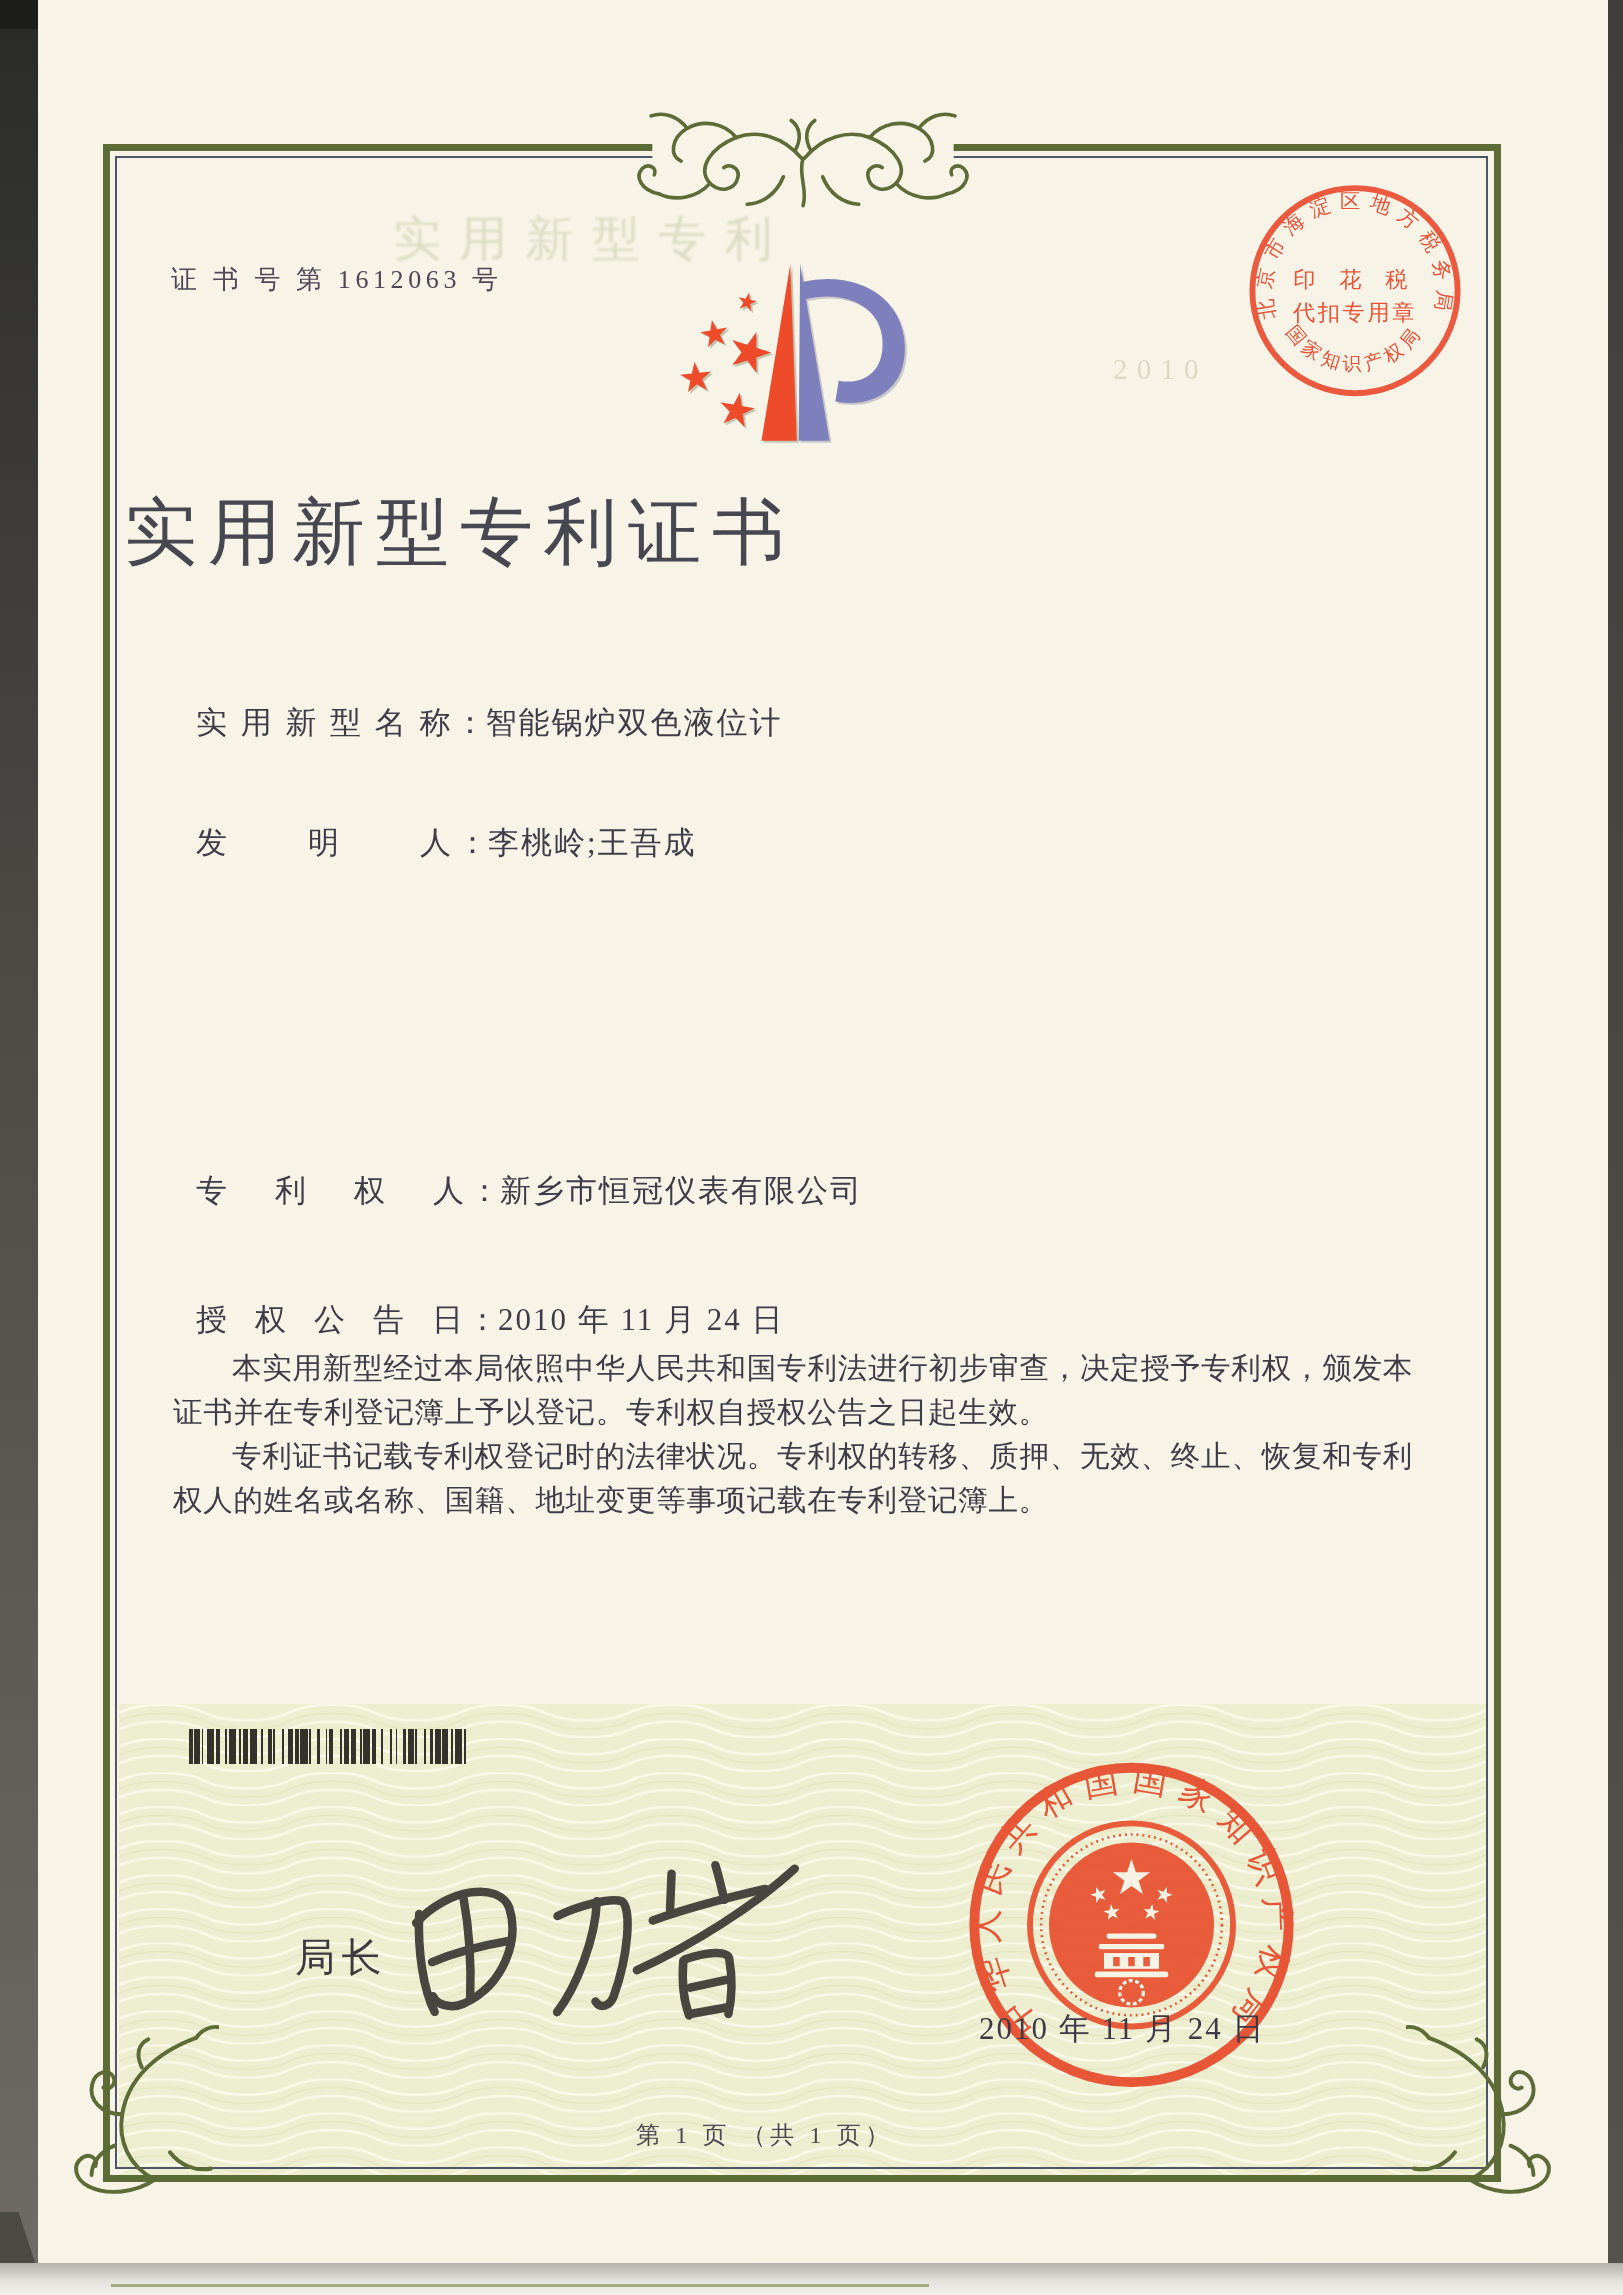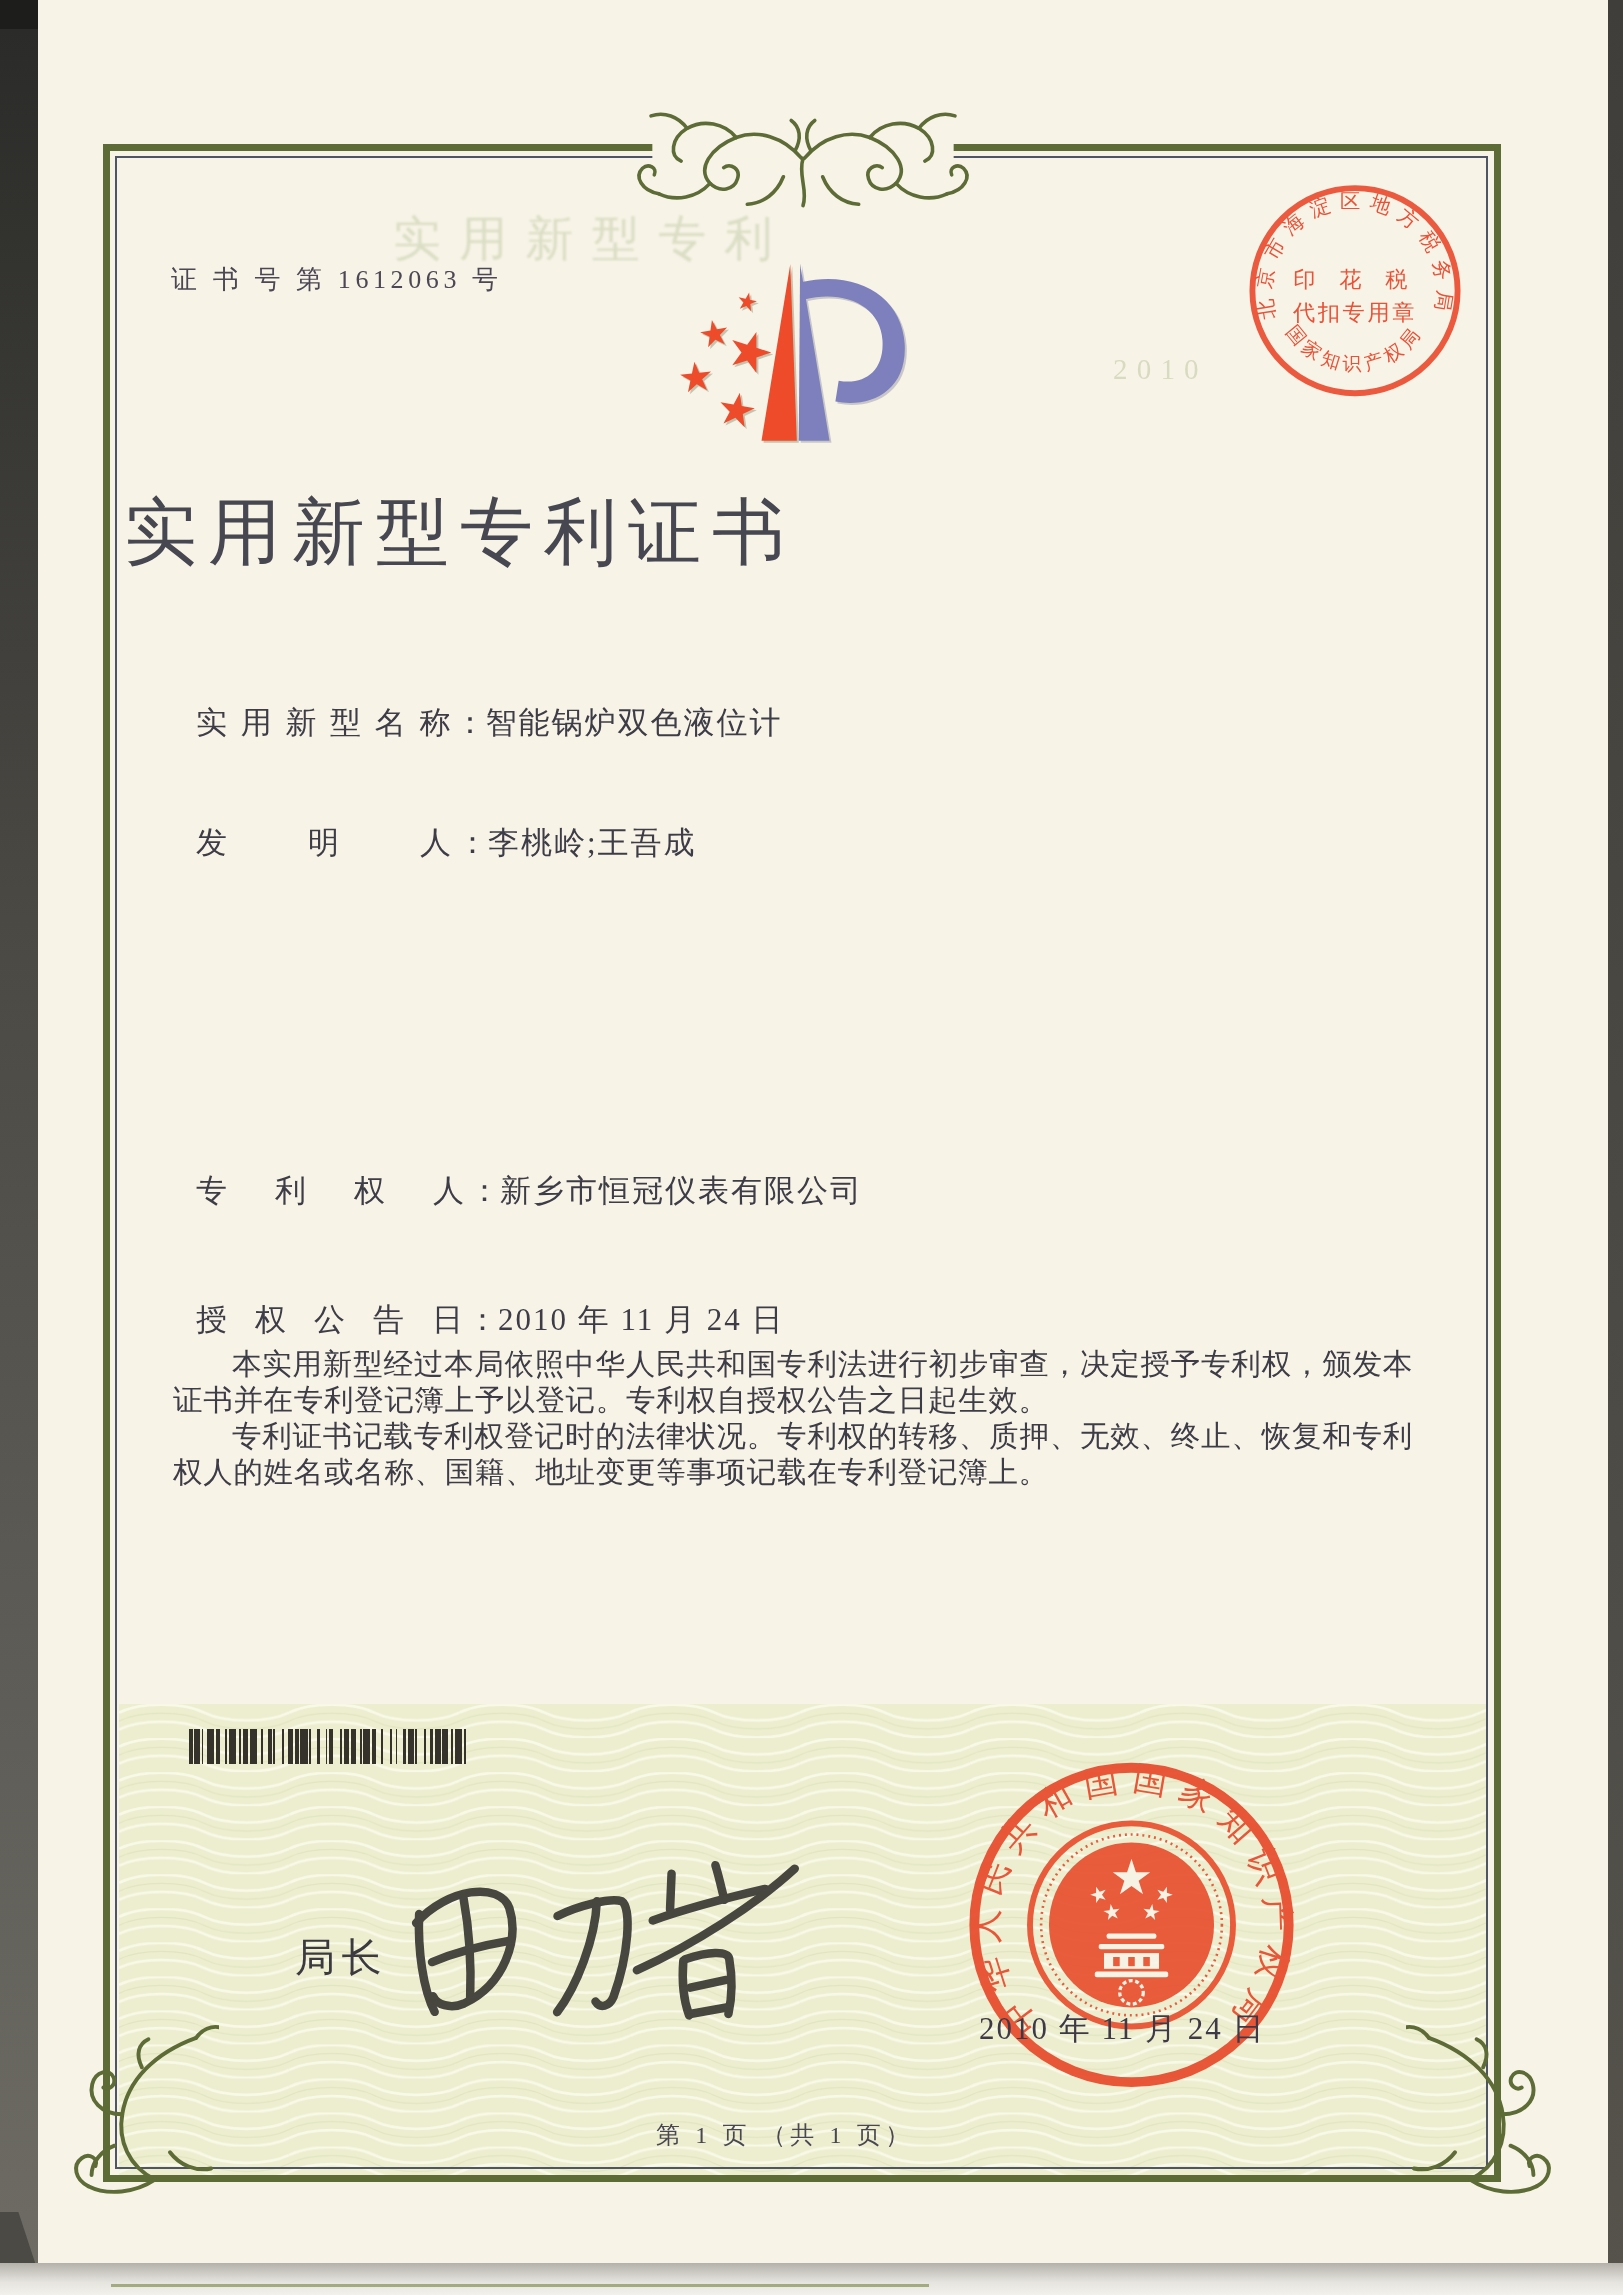--- a/index.html
+++ b/index.html
@@ -22,29 +22,29 @@
   
   .cert-no{left:171px;top:262px;font-size:26px;letter-spacing:4.6px;color:#4c4655;}
   .title{left:124px;top:484px;width:1356px;font-size:73px;letter-spacing:11px;color:#474751;font-weight:500;}
   .field{left:196px;width:1244px;font-size:31px;color:#3d3c47;white-space:nowrap;}
   .f1{top:702px}.f2{top:822px}.f3{top:939px}.f4{top:1072px}.f5{top:1170px}.f6{top:1299px}
   .ls21{letter-spacing:13.7px;margin-right:-9.8px}
   .ls43{letter-spacing:28px;margin-right:-24px}
   .ls73{letter-spacing:48px;margin-right:-43px}
   .ls123{letter-spacing:81px;margin-right:-75px}
   .f-value{letter-spacing:2px;}
-  .body-text{left:173px;top:1346px;width:1240px;font-size:29.5px;line-height:36px;text-align:justify;color:#3d3c47;}
+  .body-text{left:173px;top:1346px;width:1240px;font-size:29.5px;line-height:44px;text-align:justify;color:#3d3c47;}
   .body-text p{margin:0;text-indent:2em;letter-spacing:0.7px;}
   .barcode{left:189px;top:1729px;width:281px;height:35px;font-size:0;}
   .barcode span{display:inline-block;height:35px;vertical-align:top;}
   .sig-label{left:295px;top:1930px;font-size:40px;letter-spacing:6.5px;color:#3c3a40;}
   .sig-svg{left:386px;top:1833px;}
   .seal-svg{left:935px;top:1733px;}
   .seal-date{left:979px;top:2008px;font-size:31px;letter-spacing:2px;color:#3e3947;z-index:6;}
-  .footer{left:0;width:1530px;top:2119px;text-align:center;font-size:24px;letter-spacing:4.6px;color:#4a4752;margin-left:20px;}
+  .footer{left:0;width:1530px;top:2119px;text-align:center;font-size:24px;letter-spacing:4.6px;color:#4a4752;}
   
   .ghost-title{left:393px;top:207px;font-size:48px;letter-spacing:18.3px;color:rgba(125,142,75,.22);filter:blur(1px);}
   .ghost-date{left:1113px;top:353px;font-size:29px;letter-spacing:9.2px;color:rgba(125,142,75,.25);filter:blur(0.7px);}
   .z1{z-index:1}.z2{z-index:2}.z3{z-index:3}.z4{z-index:4}.z5{z-index:5}
 </style>
 </head>
 <body>
 
 <div class="page">
 

